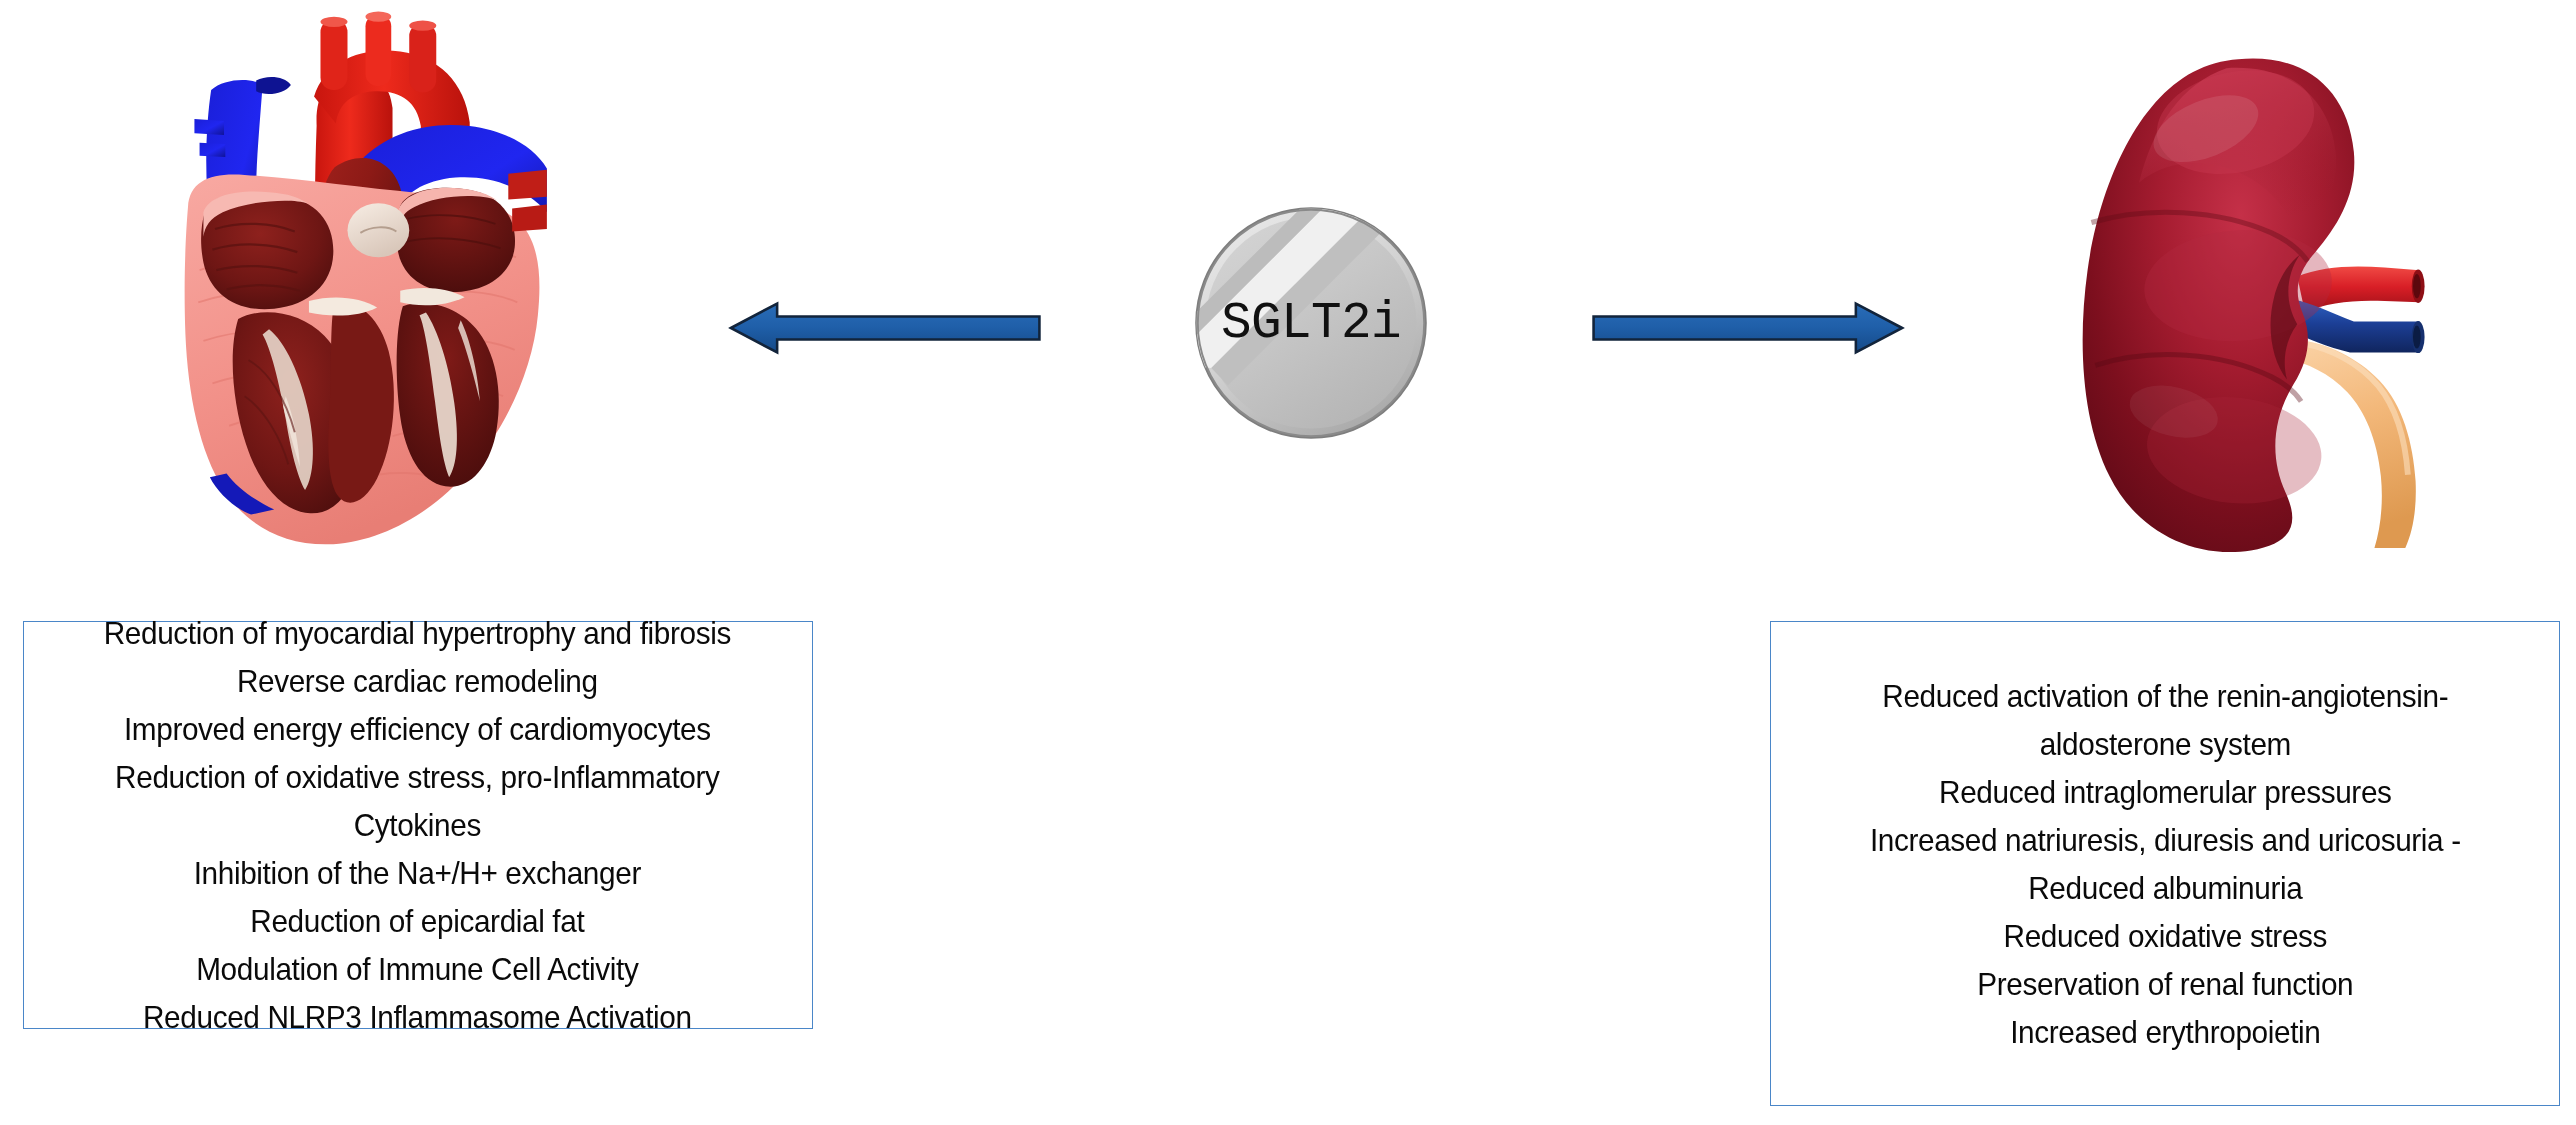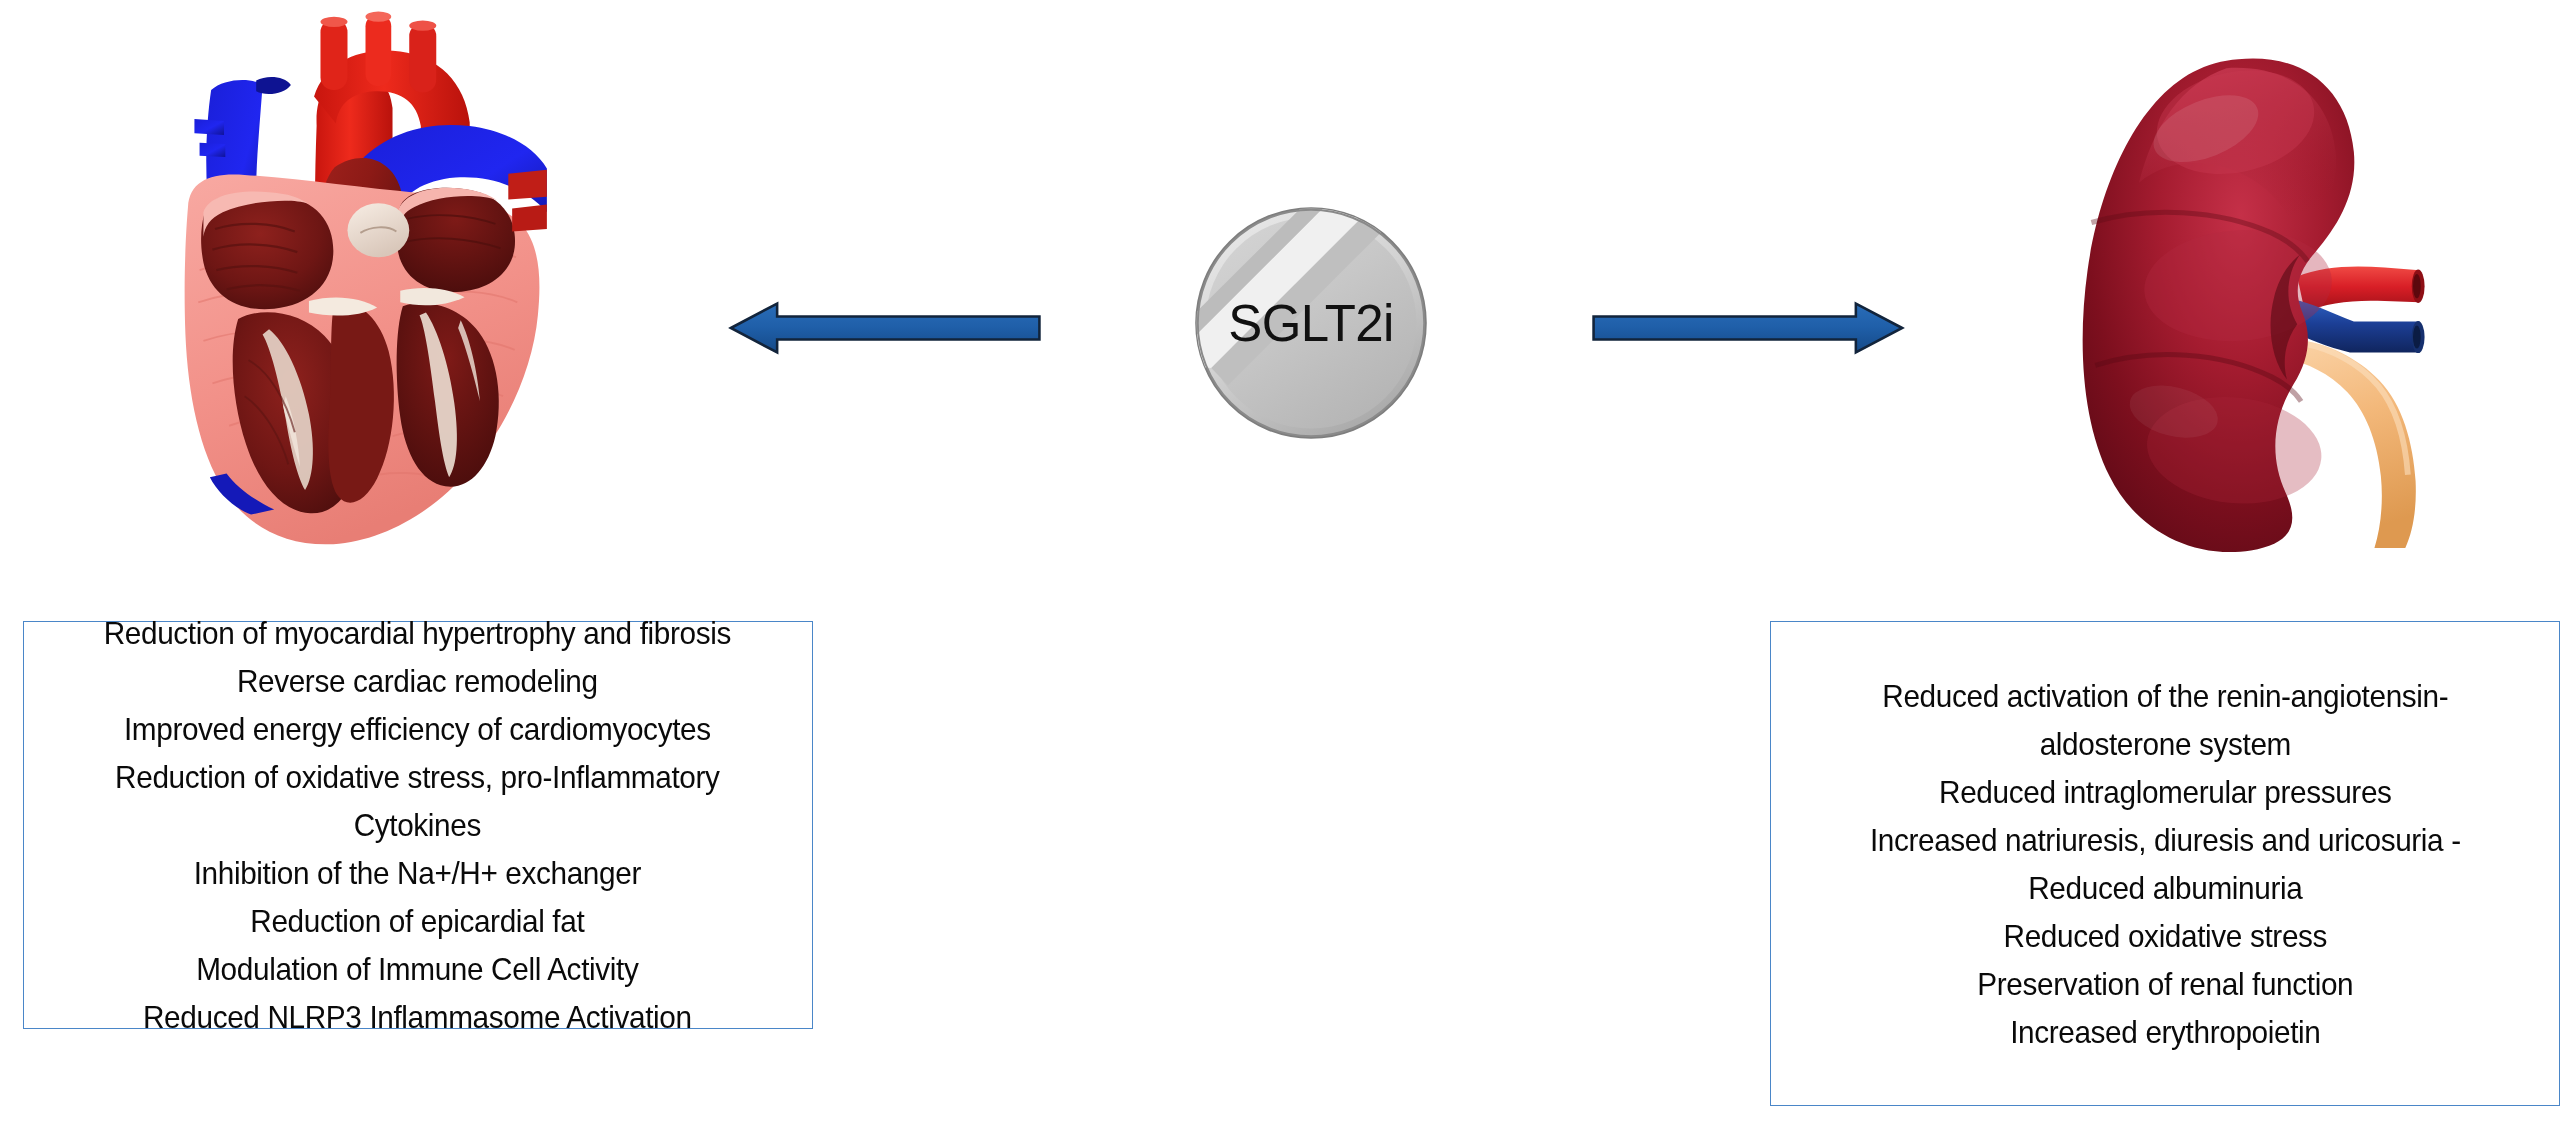--- a/index.html
+++ b/index.html
@@ -56,21 +56,21 @@
   }
   #pill-label {
     position: absolute;
     left: 0;
     top: 0;
     width: 238px;
     height: 238px;
     display: flex;
     align-items: center;
     justify-content: center;
-    font-family: Liberation Sans, sans-serif;
+    font-family: Liberation Mono, monospace;
     font-size: 51px;
     color: #111111;
     letter-spacing: -0.6px;
     line-height: 1;
     user-select: none;
   }
 
   
   .arrow {
     position: absolute;

